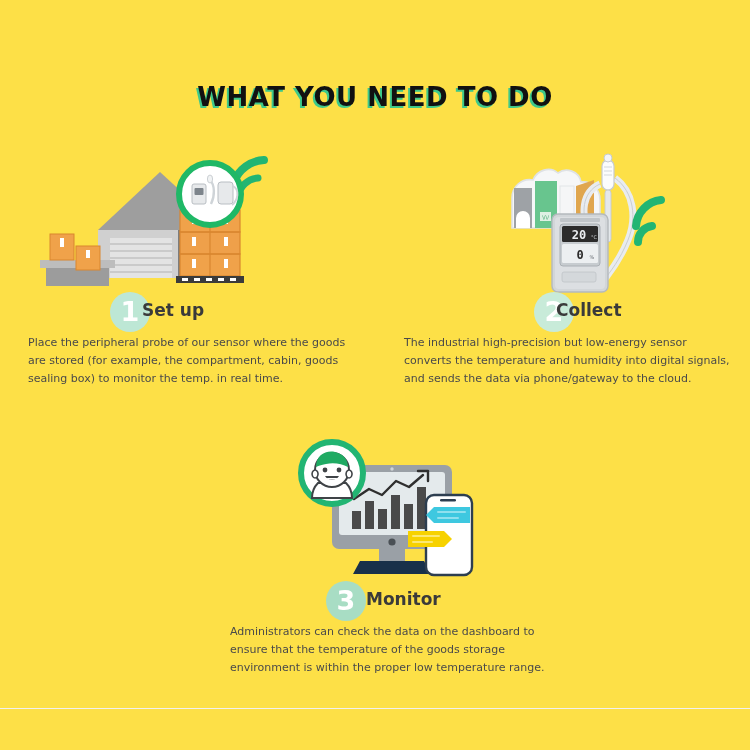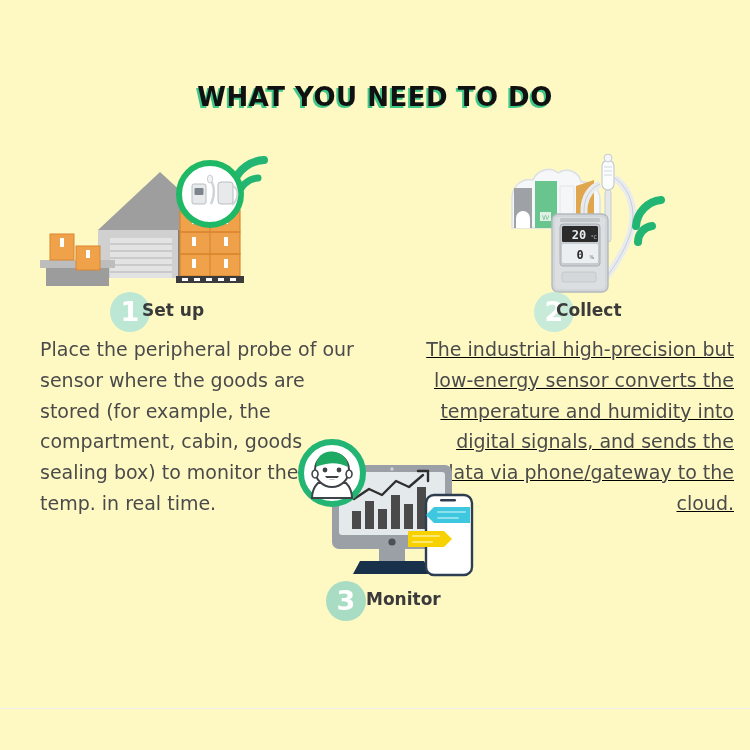--- a/index.html
+++ b/index.html
@@ -12,21 +12,21 @@
     height: 750px;
     position: relative;
     overflow: hidden;
     font-family: "Liberation Sans", sans-serif;
     -webkit-font-smoothing: antialiased;
   }
 
   .page {
     position: absolute;
     inset: 0;
-    background: #fef9c3;
+    background: #fde047;
   }
 
   
   .title-wrap {
     position: absolute;
     top: 82px;
     left: 0;
     width: 750px;
     text-align: center;
   }
@@ -72,37 +72,36 @@
     position: absolute;
     top: 8px;
     font-family: "DejaVu Sans", sans-serif;
     font-size: 17px;
     font-weight: 700;
     color: #3a3a3a;
     white-space: nowrap;
   }
   .step-body {
     font-family: "DejaVu Sans", sans-serif;
-    font-size: 19px;
+    font-size: 11px;
     line-height: 1.62;
     color: #4a4a4a;
-    margin-left: 12px;
   }
 
   
   #step-1 { left: 28px; top: 148px; width: 330px; }
   #step-1 .num-badge { left: 82px; background: #bde7d5; }
   #step-1 .step-title { left: 114px; }
   #step-1 .step-body  { margin-top: 2px; }
 
   
-  #step-2 { left: 404px; top: 148px; width: 330px; text-decoration: underline; }
+  #step-2 { left: 404px; top: 148px; width: 330px; }
   #step-2 .num-badge { left: 130px; background: #c8ebd9; }
   #step-2 .step-title { left: 152px; }
-  #step-2 .step-body  { margin-top: 2px; text-align: right; }
+  #step-2 .step-body  { margin-top: 2px; }
 
   
   #step-3 { left: 222px; top: 437px; width: 330px; }
   #step-3 .num-badge { left: 104px; background: #a8ddc4; }
   #step-3 .step-title { left: 144px; }
   #step-3 .step-body  { margin-top: 2px; padding-left: 8px; }
 
   .divider {
     position: absolute;
     left: 0;
@@ -335,16 +334,17 @@
             <path d="M127 33 a3 4 0 1 0 0.1 0" fill="#ffffff" stroke="#3f4347" stroke-width="1.6"></path>
           </g>
         </g>
       </svg>
     </div>
 
     <div class="step-head">
       <div class="num-badge">3</div>
       <div class="step-title">Monitor</div>
     </div>
+    <div class="step-body">Administrators can check the data on the dashboard to ensure that the temperature of the goods storage environment is within the proper low temperature range.</div>
   </div>
 
   <div class="divider"></div>
 </div>
 
 </body></html>

